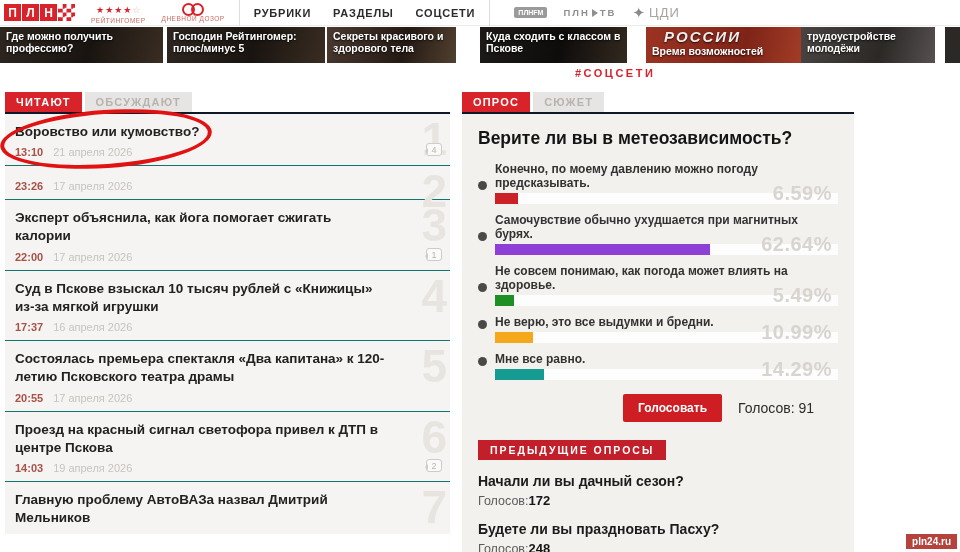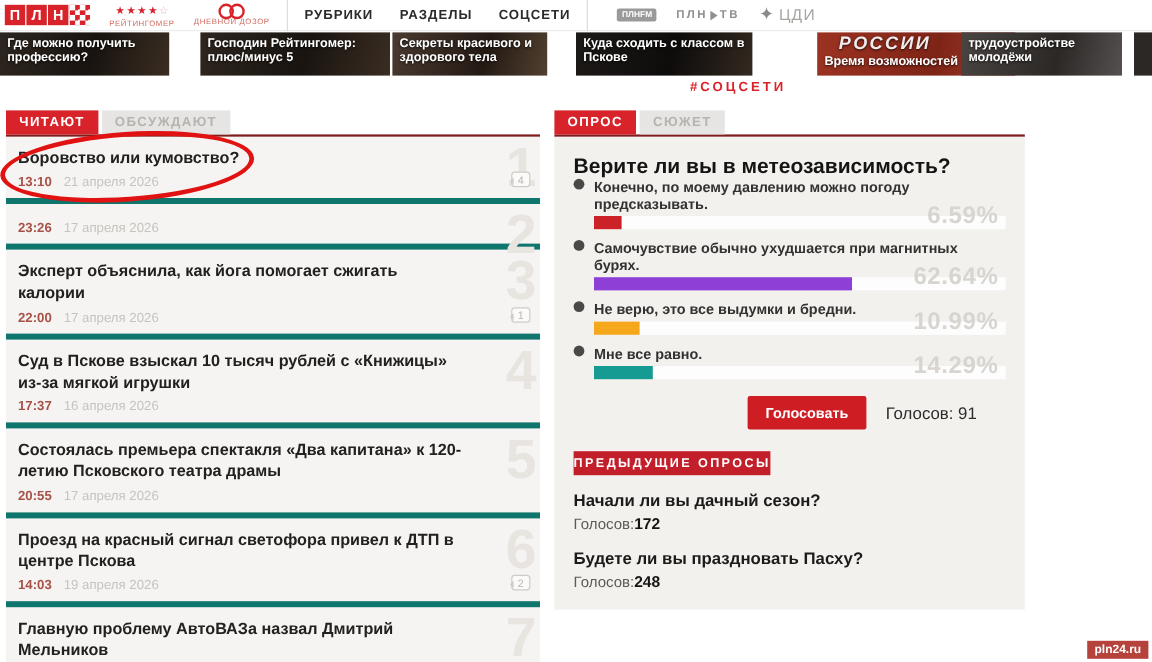--- a/index.html
+++ b/index.html
@@ -35,79 +35,79 @@
   .cdi-brand { display:flex; align-items:center; gap:4px; color:#a7a4a1; }
   .pinwheel { color:#8a8a8a; font-size:15px; line-height:1; }
   .cdi-label { font-size:13px; letter-spacing:1px; }
 
   
   .banners { position:absolute; top:27px; left:0; width:960px; height:36px; }
   .tile { position:absolute; top:0; height:36px; color:#fff; font-size:10.5px; font-weight:bold;
           line-height:1.15; padding:3px 6px; overflow:hidden; cursor:pointer;
           background:linear-gradient(105deg,#2e2620 0%,#191410 55%,#3a2d22 100%);
           text-shadow:0 1px 2px rgba(0,0,0,.8); }
-  .tile-1{ left:0;   width:141px; }
+  .tile-1{ left:0;   width:163px; }
   .tile-2{ left:167px; width:158px; }
   .tile-3{ left:327px; width:129px; background:linear-gradient(105deg,#4a3a30 0%,#241a14 60%,#51402f 100%); }
   .tile-4{ left:480px; width:147px; background:linear-gradient(105deg,#1d1a18 0%,#0e0c0b 55%,#33291f 100%); }
-  .tile-5{ left:681px; width:165px; background:linear-gradient(100deg,#9c3322 0%,#7e2417 60%,#a8402a 100%); }
+  .tile-5{ left:646px; width:165px; background:linear-gradient(100deg,#9c3322 0%,#7e2417 60%,#a8402a 100%); }
   .tile-6{ left:801px; width:134px; background:linear-gradient(105deg,#4a4542 0%,#2b2826 60%,#565150 100%); }
   .tile-sliver{ left:945px; width:15px; background:#2c2826; }
   .tile-bigtext { font-size:15px; font-style:italic; color:rgba(255,255,255,.92);
                   letter-spacing:2px; margin:-2px 0 0 12px; }
 
   
-  .tabs-row { display:flex; border-bottom:2px solid #7f1d1d; }
+  .tabs-row { display:flex; border-bottom:2px solid #0f172a; }
   .tab { font-size:11px; font-weight:bold; letter-spacing:1.2px; padding:4px 11px; cursor:pointer; }
   .tab-active { background:#d8232a; color:#fff; }
   .tab-inactive { background:#e7e5e3; color:#b7b3ae; margin-left:3px; }
 
   
   .left-panel { position:absolute; left:5px; top:92px; width:445px; }
   .news-list { background:#f5f4f2; }
   .news-item { position:relative; padding:9px 62px 7px 10px; cursor:pointer; }
-  .news-item:not(:last-child){ border-bottom:5px solid #0f766e; }
+  .news-item:not(:last-child){ border-bottom:1px solid #0f766e; }
   .news-title { font-size:13.5px; font-weight:bold; color:#222120; line-height:1.35; }
   .news-meta { margin-top:5px; font-size:11px; }
   .news-time { color:#a85148; font-weight:bold; }
   .news-date { color:#c7c3bf; margin-left:10px; }
   .rank { position:absolute; right:3px; top:2px; font-size:46px; font-weight:bold;
           color:#e8e5e1; line-height:1; }
   .bubble { position:absolute; right:8px; bottom:9px; width:16px; height:13px;
             border:1px solid #cfcbc7; border-radius:3px; background:#fbfaf9;
             font-size:9px; line-height:12px; text-align:center; color:#b9b5b0; }
   .bubble::after { content:""; position:absolute; left:-5px; bottom:1px;
             border:3px solid transparent; border-right-color:#cfcbc7; }
   .annotation { position:absolute; left:-5px; top:18px; width:212px; height:58px;
             border:4px solid #e01212; border-radius:50%; transform:rotate(-4deg);
             pointer-events:none; z-index:5; }
 
   
   .resonance { position:absolute; left:575px; top:67px; color:#d8232a; font-size:11px;
                font-weight:bold; letter-spacing:2.5px; }
   .right-panel { position:absolute; left:462px; top:92px; width:392px; }
   .poll-body { background:#f2f1ee; padding:14px 16px 16px; }
-  .poll-title { font-size:17.5px; font-weight:bold; color:#141413; }
+  .poll-title { font-size:17.5px; font-weight:bold; color:#141413; margin-bottom:13px; }
   .poll-option { margin-bottom:9px; cursor:pointer; }
-  .opt-label-row { display:flex; align-items:flex-start; gap:8px; margin-bottom:3px; }
+  .opt-label-row { display:flex; align-items:flex-end; gap:8px; margin-bottom:3px; }
   .opt-bullet { width:9px; height:9px; border-radius:50%; background:#4a4948; flex:0 0 9px;
                 position:relative; top:0; }
   .opt-label { font-size:12px; font-weight:bold; color:#333231; }
   .bar-row { position:relative; margin-left:17px; height:11px; }
   .bar-track { position:absolute; inset:0; background:#fdfdfd; }
   .bar-fill { position:absolute; left:0; top:0; bottom:0; }
   .bar-pct { position:absolute; right:6px; top:-11px; font-size:20px; font-weight:bold;
              color:#d8d4d0; letter-spacing:.5px; }
   .vote-row { display:flex; align-items:center; gap:16px; margin:14px 0 2px 145px; }
   .vote-btn { background:#cf1d24; color:#fff; font-weight:bold; font-size:12px;
               border:none; padding:7px 15px; border-radius:2px; cursor:pointer;
               font-family:"Liberation Sans",sans-serif; }
   .votes-total { font-size:14px; color:#2c2b2a; }
   .prev-heading { display:inline-block; background:#c21f2a; color:#fff; font-size:10.5px;
-              font-weight:bold; letter-spacing:2px; padding:4px 0; margin-top:16px; }
+              font-weight:bold; letter-spacing:2px; padding:4px 12px; margin-top:16px; }
   .prev-item { margin-top:13px; }
   .prev-title { font-size:14px; font-weight:bold; color:#1c1b1a; cursor:pointer; }
   .prev-votes { margin-top:4px; font-size:12.5px; color:#5d5b59; }
   .prev-votes b { color:#161514; font-size:13px; }
 
   .watermark { position:absolute; right:3px; bottom:3px; background:#b5433c; color:#fff;
                font-size:10px; font-weight:bold; padding:2px 6px; }
 </style>
 </head>
 <body>
@@ -245,20 +245,31 @@
         </div>
       <div class="bar-row">
           <div class="bar-track"></div>
           <div class="bar-fill" style="width: 62.64%; background: rgb(142, 63, 214);"></div>
           <span class="bar-pct">62.64%</span>
         </div>
     </div>
     <div class="poll-option">
       <div class="opt-label-row">
           <span class="opt-bullet"></span>
+          <span class="opt-label">Не совсем понимаю, как погода может влиять на здоровье.</span>
+        </div>
+      <div class="bar-row">
+          <div class="bar-track"></div>
+          <div class="bar-fill" style="width: 5.49%; background: rgb(30, 143, 36);"></div>
+          <span class="bar-pct">5.49%</span>
+        </div>
+    </div>
+    <div class="poll-option">
+      <div class="opt-label-row">
+          <span class="opt-bullet"></span>
           <span class="opt-label">Не верю, это все выдумки и бредни.</span>
         </div>
       <div class="bar-row">
           <div class="bar-track"></div>
           <div class="bar-fill" style="width: 10.99%; background: rgb(246, 168, 28);"></div>
           <span class="bar-pct">10.99%</span>
         </div>
     </div>
     <div class="poll-option">
       <div class="opt-label-row">

